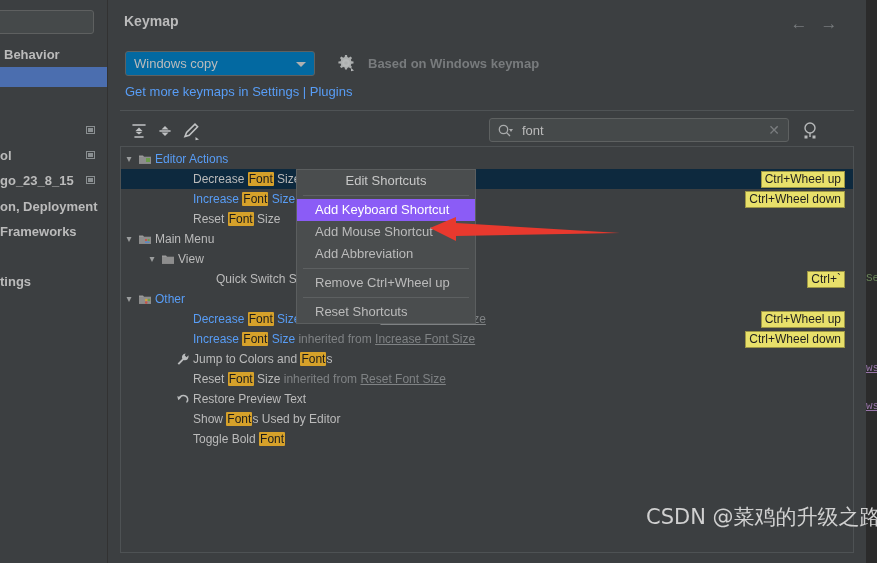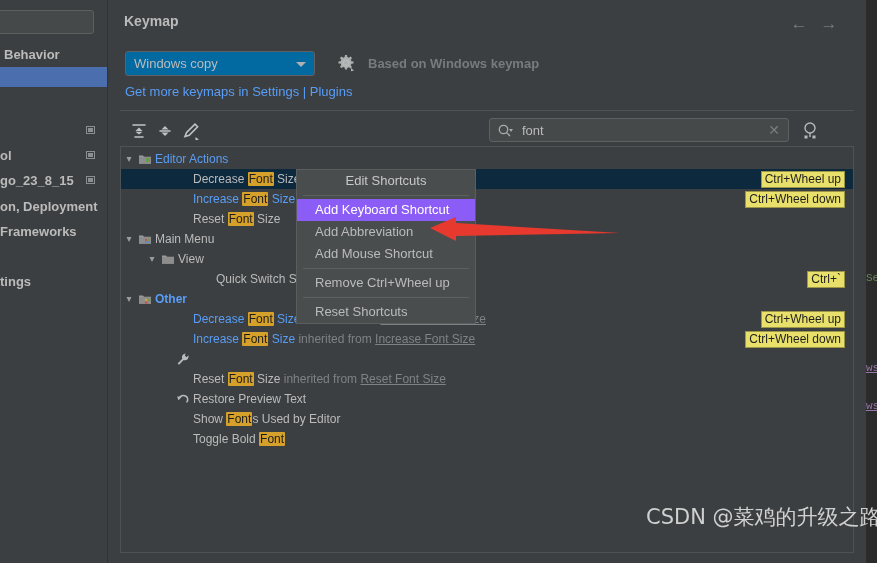--- a/index.html
+++ b/index.html
@@ -278,34 +278,35 @@
           </div>
           <div class="row" style="top: 142px;">
             <span class="twisty" style="left: 2px;">▾</span>
             <span class="ico" style="left: 17px;"><svg width="14" height="14" viewBox="0 0 14 14">
                 <path d="M1 3.5h4l1 1.2h7v7H1z" fill="#9a9a9a"></path>
                 <path d="M1 5h12v6.5H1z" fill="#8d8d8d"></path>
                 <circle cx="8.2" cy="8" r="1.3" fill="#d3a13a"></circle>
                 <circle cx="11" cy="8" r="1.3" fill="#6a9a4a"></circle>
                 <circle cx="8.2" cy="10.6" r="1.3" fill="#c4554d"></circle>
               </svg></span>
-            <span class="txt c-blue" style="left: 34px; font-weight: bold;"><span>Other</span></span>
+            <span class="txt c-blue" style="left: 34px;"><span>Other</span></span>
           </div>
           <div class="row" style="top: 162px;">
             <span class="txt c-blue" style="left: 72px;"><span>Decrease </span><span class="hl">Font</span><span> Size</span><span class="c-dim"> inherited from </span><span class="c-dim"><u>Decrease Font Size</u></span></span>
             <span class="sc" style="right: 8px;">Ctrl+Wheel up</span>
           </div>
           <div class="row" style="top: 182px;">
             <span class="txt c-blue" style="left: 72px;"><span>Increase </span><span class="hl">Font</span><span> Size</span><span class="c-dim"> inherited from </span><span class="c-dim"><u>Increase Font Size</u></span></span>
             <span class="sc" style="right: 8px;">Ctrl+Wheel down</span>
           </div>
           <div class="row" style="top: 202px;">
             <span class="ico" style="left: 55px;"><svg width="14" height="14" viewBox="0 0 14 14">
                 <path d="M9.6 1.4a3.7 3.7 0 0 0-3.3 5.3L1.6 11.4l1.4 1.4 4.7-4.7a3.7 3.7 0 0 0 4.7-4.8L10.6 5.2 8.8 3.4z" fill="#b9bbbc"></path>
               </svg></span>
+            <span class="txt c-norm" style="left: 72px;"><span>Jump to Colors and </span><span class="hl">Font</span><span>s</span></span>
           </div>
           <div class="row" style="top: 222px;">
             <span class="txt c-norm" style="left: 72px;"><span>Reset </span><span class="hl">Font</span><span> Size</span><span class="c-dim"> inherited from </span><span class="c-dim"><u>Reset Font Size</u></span></span>
           </div>
           <div class="row" style="top: 242px;">
             <span class="ico" style="left: 55px;"><svg width="14" height="14" viewBox="0 0 14 14">
                 <path d="M3 6.5C4 3.8 7.2 2.6 9.6 4c2.2 1.2 2.8 4 1.3 5.9" fill="none" stroke="#b9bbbc" stroke-width="1.5" stroke-linecap="round"></path>
                 <polygon points="1.2,4.2 5.4,5.2 2.3,8.2" fill="#b9bbbc"></polygon>
               </svg></span>
             <span class="txt c-norm" style="left: 72px;"><span>Restore Preview Text</span></span>
@@ -316,22 +317,22 @@
           <div class="row" style="top: 282px;">
             <span class="txt c-norm" style="left: 72px;"><span>Toggle Bold </span><span class="hl">Font</span></span>
           </div>
         </div>
     </div>
 
     <div class="ctx" id="ctx">
         <div class="mi header">Edit Shortcuts</div>
         <div class="sep"></div>
         <div class="mi hi">Add Keyboard Shortcut</div>
+        <div class="mi">Add Mouse Shortcut</div>
         <div class="mi">Add Abbreviation</div>
-        <div class="mi">Add Mouse Shortcut</div>
         <div class="sep"></div>
         <div class="mi">Remove Ctrl+Wheel up</div>
         <div class="sep"></div>
         <div class="mi">Reset Shortcuts</div>
       </div>
 
     <div class="arrow-anno">
       <svg width="190" height="34" viewBox="0 0 190 34">
         <polygon points="0,16 26,5 26,11 190,21 26,24 26,29" fill="#e8392e"></polygon>
       </svg>

